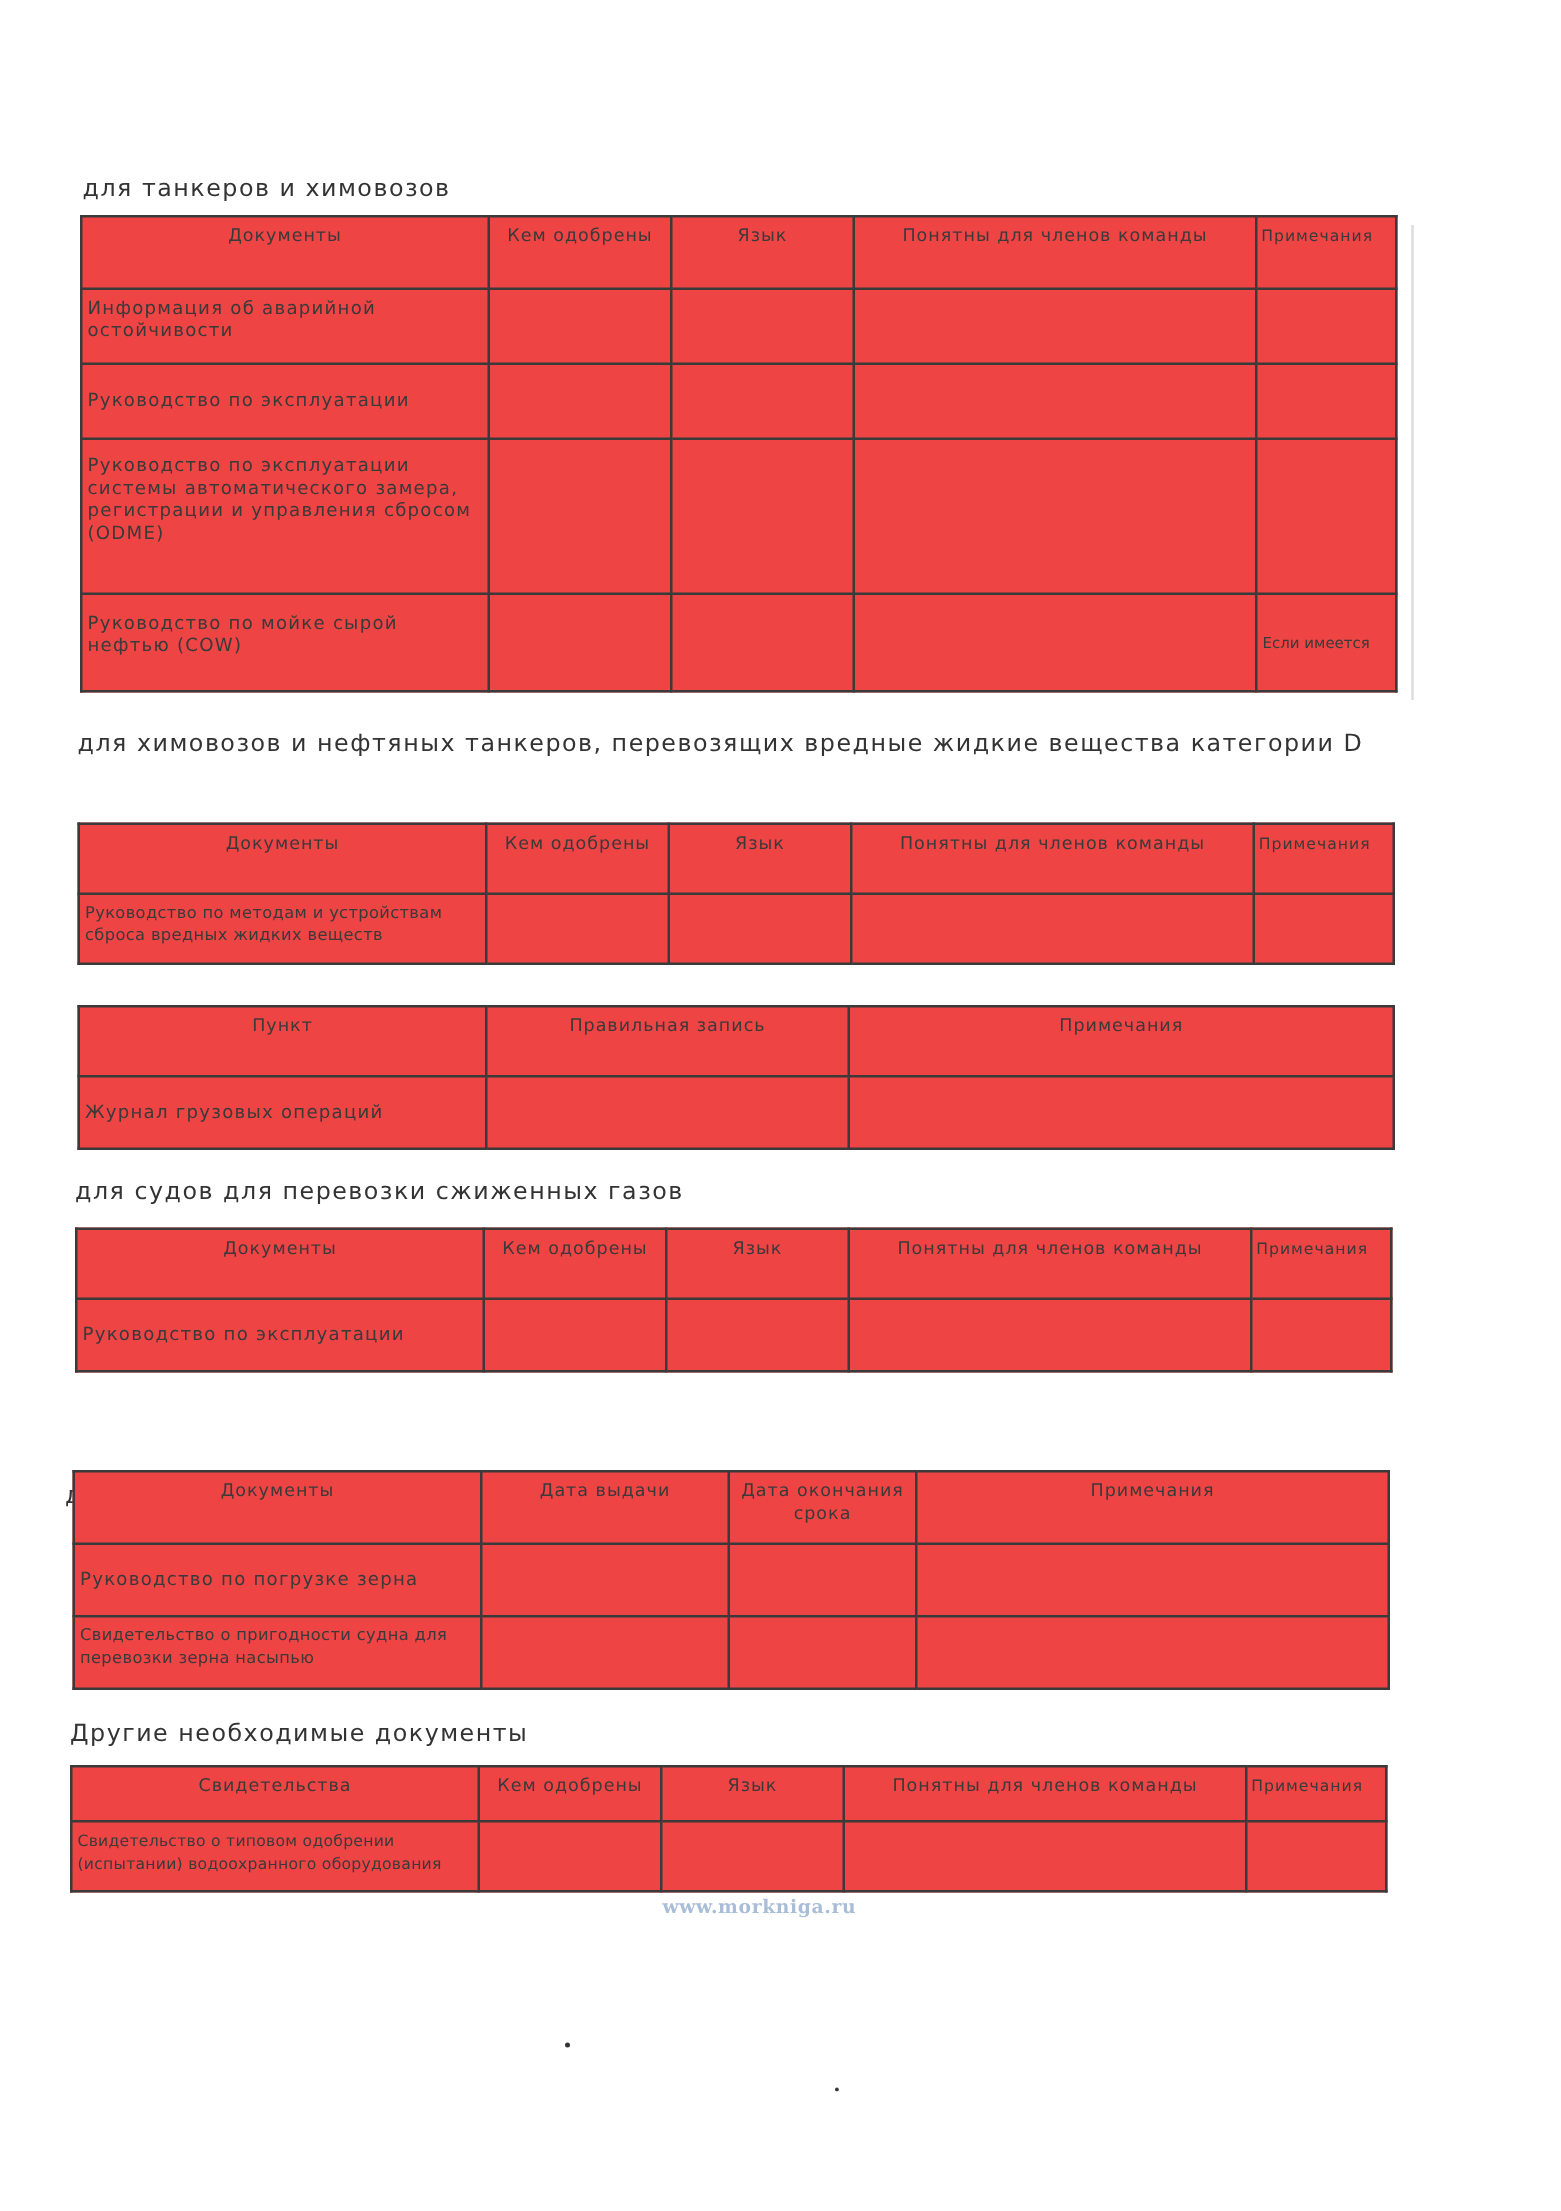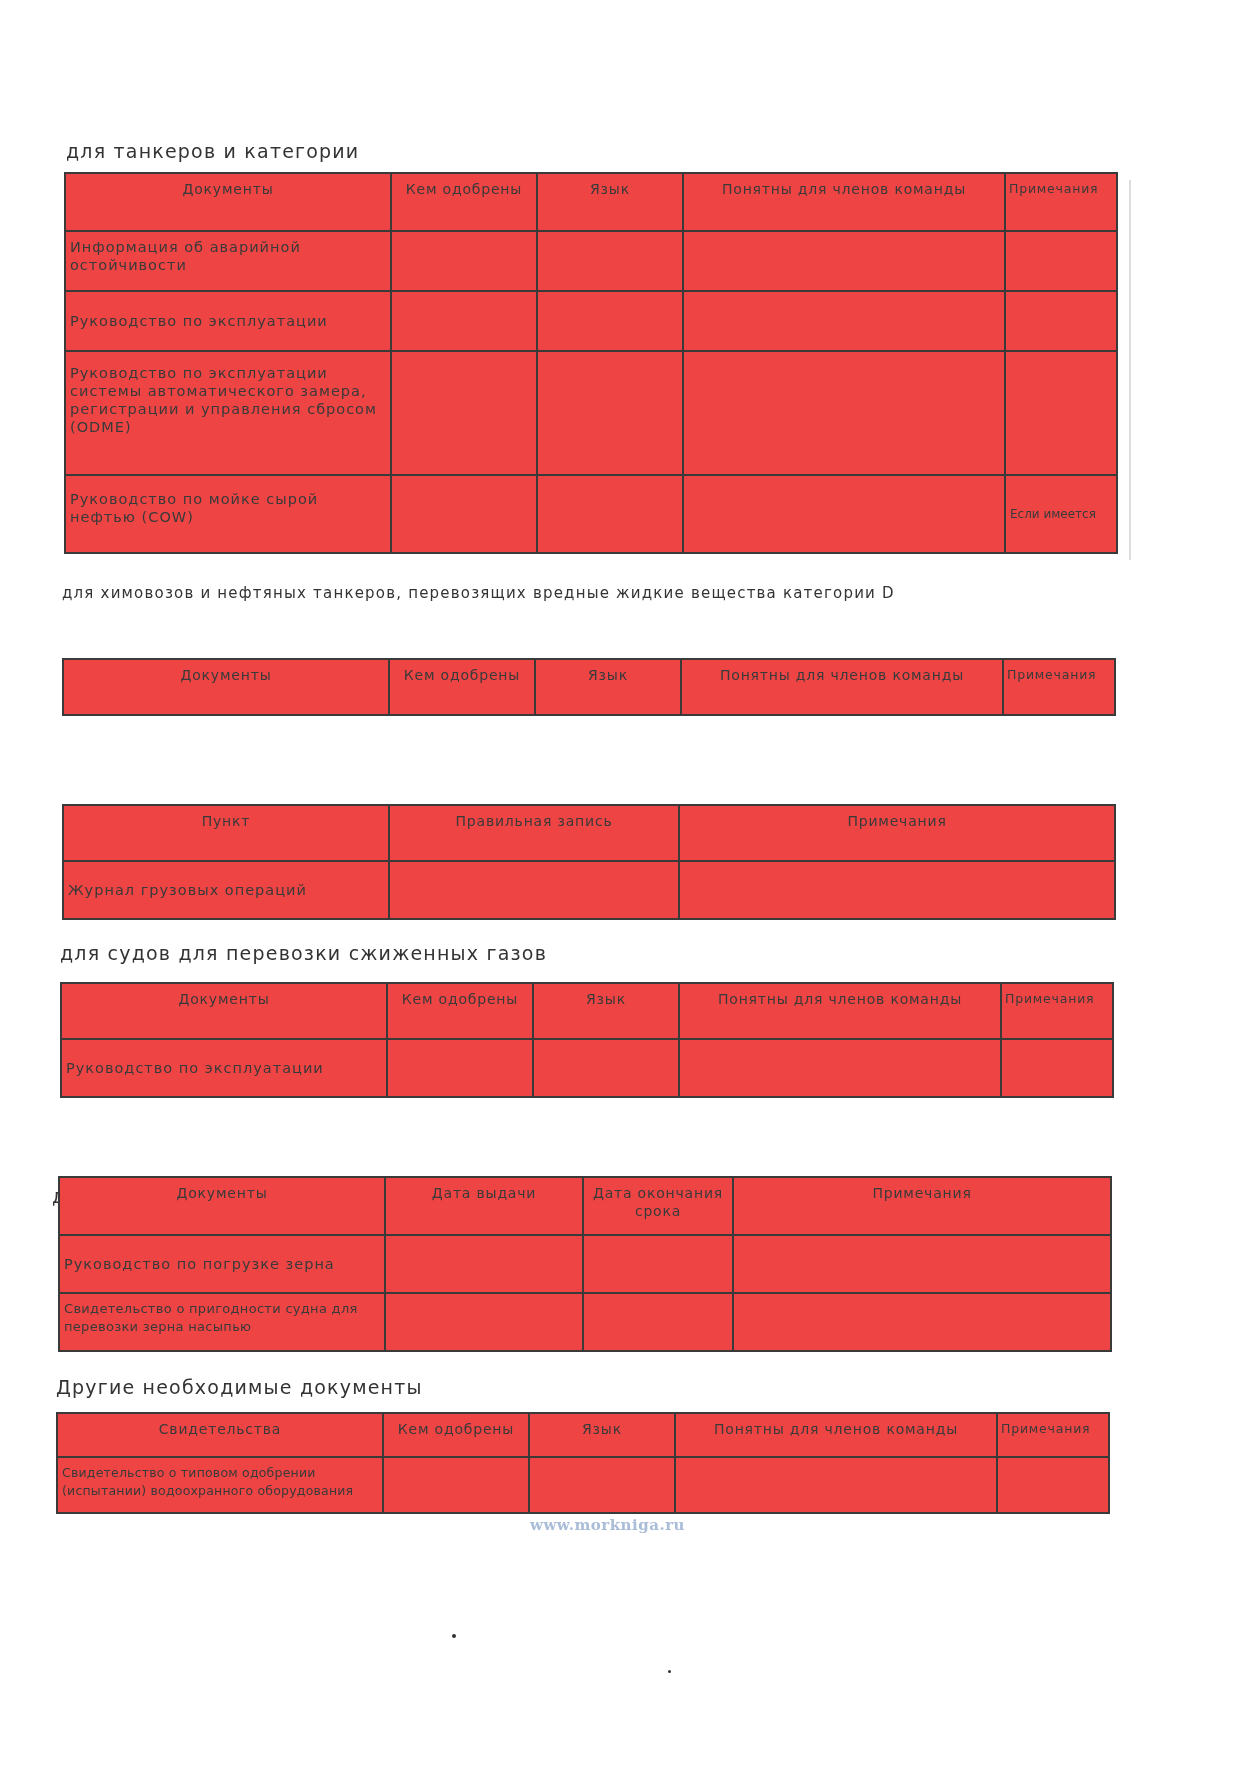--- a/index.html
+++ b/index.html
@@ -25,21 +25,21 @@
   .watermark {
     position: absolute; left: 530px; top: 1516px; font-family: "DejaVu Serif", serif;
     font-size: 15px; color: #a9bdd8; font-weight: bold; letter-spacing: 0.5px;
   }
   .speck { position: absolute; width: 4px; height: 4px; background: #333; border-radius: 50%; }
   .edge-line { position: absolute; right: 118px; top: 180px; width: 2px; height: 380px; background: #ddd; }
 </style>
 </head>
 <body>
 
-<div class="section-title" style="left:66px;top:140px;">для танкеров и категории</div>
+<div class="section-title" style="left:66px;top:140px;">для танкеров и химовозов</div>
 <table class="form" style="left:64px;top:172px;width:1052px;">
   <colgroup>
       <col style="width:326px">
       <col style="width:146px">
       <col style="width:146px">
       <col style="width:322px">
       <col style="width:112px">
     </colgroup>
   <tbody>
       <tr style="height:58px;">
@@ -73,36 +73,43 @@
   <tr style="height:78px;">
     <td class="doc" style="padding-top:14px;">Руководство по мойке сырой нефтью (COW)</td>
     <td></td>
     <td></td>
     <td></td>
     <td class="note">Если имеется</td>
   </tr>
 </tbody>
   </table>
 
-<div class="section-title" style="left:62px;top:584px;font-size:15px;">для химовозов и нефтяных танкеров, перевозящих вредные жидкие вещества категории D</div>
+<div class="section-title" style="left:62px;top:584px;font-size:19px;">для химовозов и нефтяных танкеров, перевозящих вредные жидкие вещества категории D</div>
 <table class="form" style="left:62px;top:658px;width:1052px;">
   <colgroup>
       <col style="width:326px">
       <col style="width:146px">
       <col style="width:146px">
       <col style="width:322px">
       <col style="width:112px">
     </colgroup>
   <tbody>
       <tr style="height:56px;">
     <th>Документы</th>
     <th>Кем одобрены</th>
     <th>Язык</th>
     <th>Понятны для членов команды</th>
     <th class="note-h">Примечания</th>
+  </tr>
+  <tr style="height:56px;">
+    <td class="doc" style="font-size:13px;letter-spacing:0.3px;">Руководство по методам и устройствам сброса вредных жидких веществ</td>
+    <td></td>
+    <td></td>
+    <td></td>
+    <td class="note"></td>
   </tr>
 </tbody>
   </table>
 
 <table class="form" style="left:62px;top:804px;width:1052px;">
   <colgroup>
       <col style="width:326px">
       <col style="width:290px">
       <col style="width:436px">
     </colgroup>

